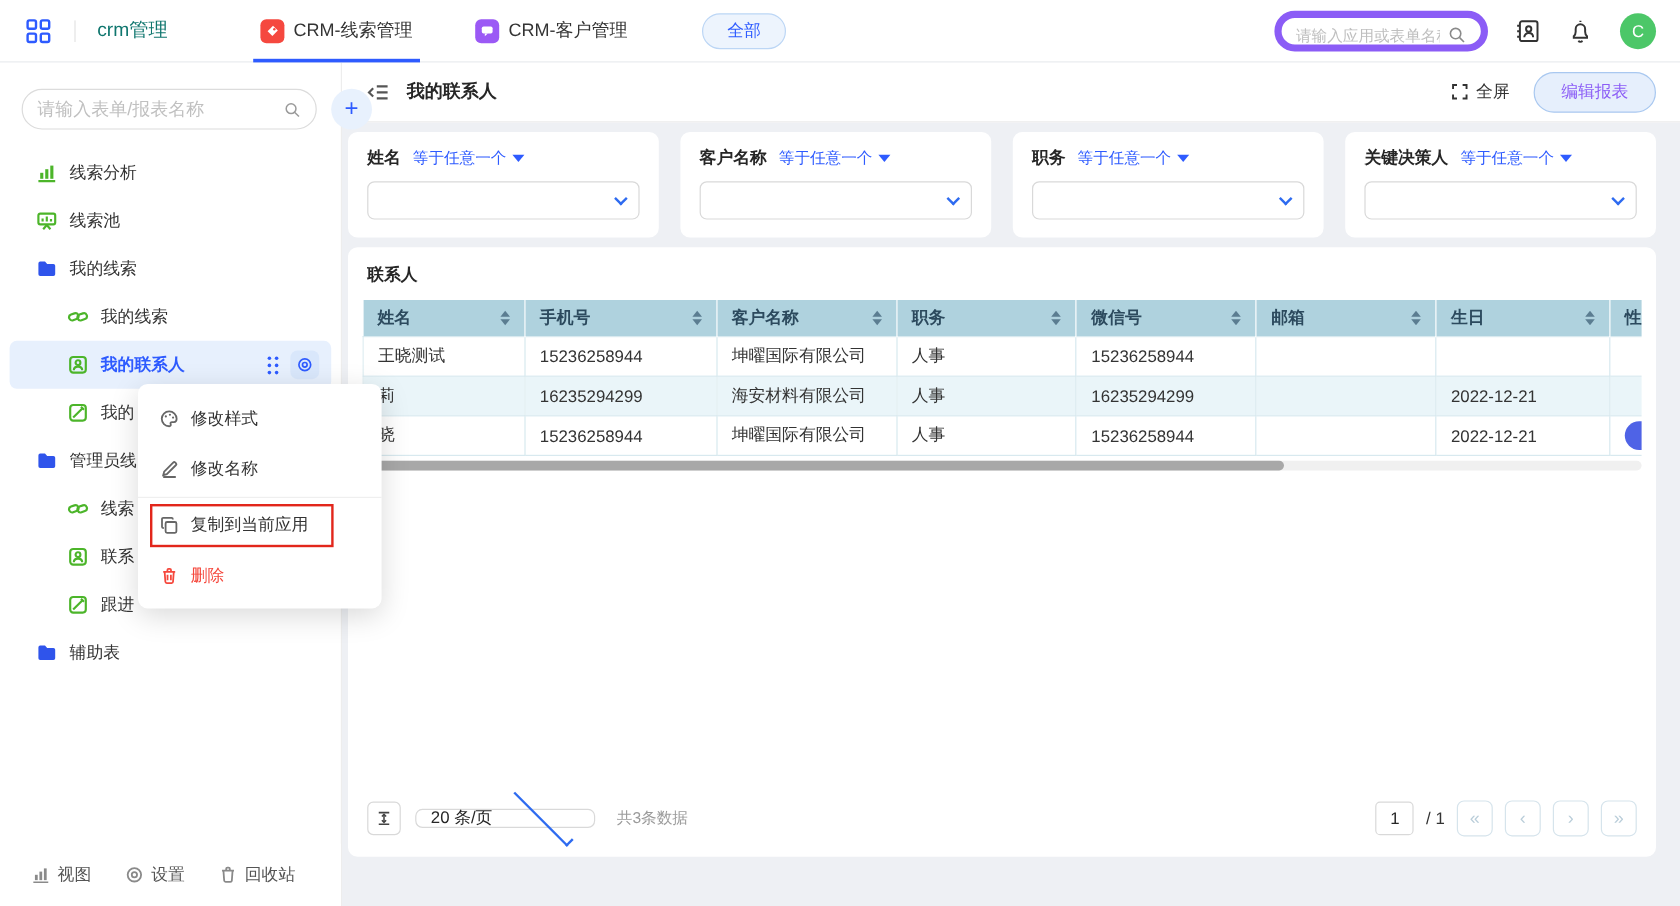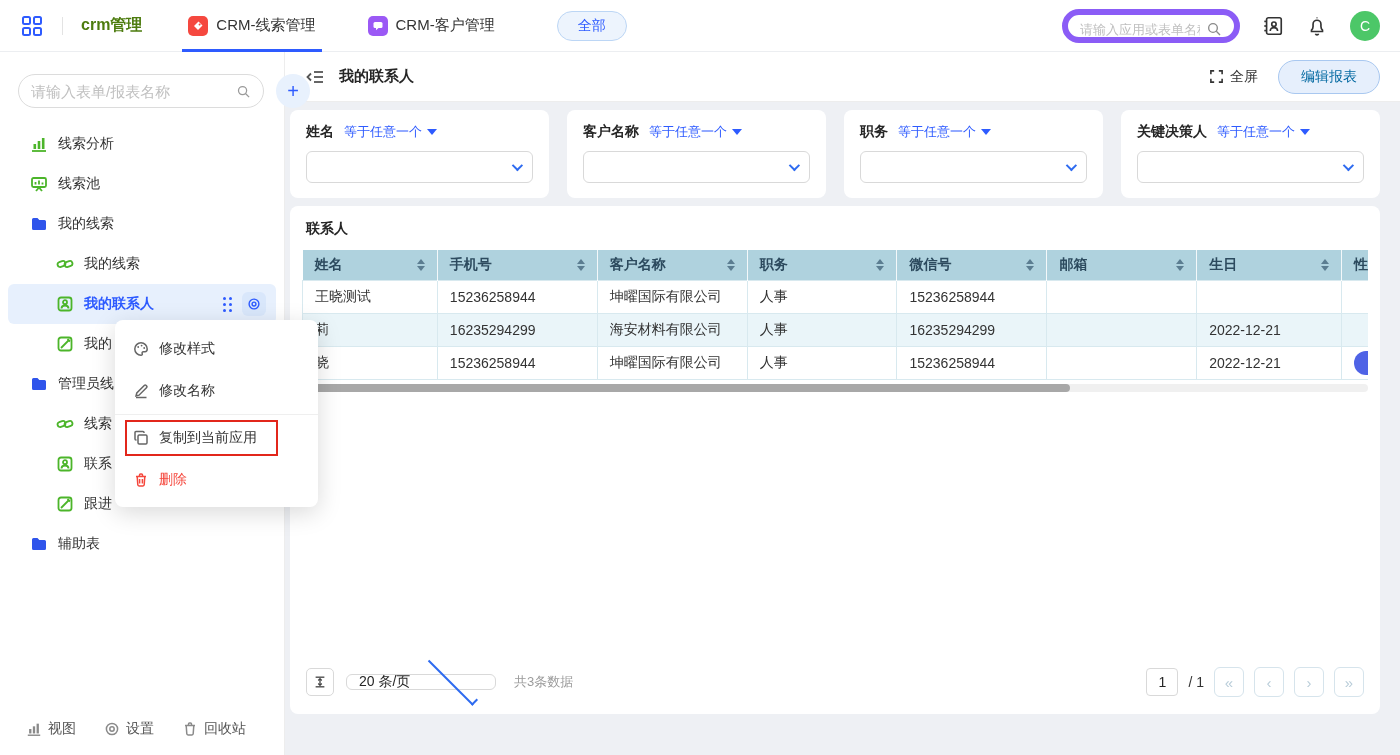--- a/index.html
+++ b/index.html
@@ -3,21 +3,21 @@
 <meta charset="utf-8">
 <style>
   * { margin:0; padding:0; box-sizing:border-box; }
   html,body { width:1400px; height:755px; overflow:hidden; font-family:"Liberation Sans",sans-serif; font-size:14px; color:#333; background:#eef0f4; }
 
   
   .topbar { height:52px; background:#fff; display:flex; align-items:center; padding:0 20px; border-bottom:1px solid #eceef1; position:relative; z-index:20; }
   .tb-left { display:flex; align-items:center; }
   .apps-btn { width:24px; height:24px; color:#2e5bff; cursor:pointer; }
   .tb-divider { width:1px; height:18px; background:#e3e3e3; margin:0 18px; }
-  .workspace { color:#4d7c0f; font-size:16px; font-weight:700; margin-right:46px; }
+  .workspace { color:#0f766e; font-size:16px; font-weight:400; margin-right:77px; }
   .tab { display:flex; align-items:center; gap:8px; font-size:15px; color:#333; margin-right:52px; height:52px; position:relative; cursor:pointer; }
   .tab-ico { width:20px; height:20px; border-radius:5px; display:flex; align-items:center; justify-content:center; }
   .tab-ico svg { width:12px; height:12px; }
   .tab.active::after { content:""; position:absolute; left:-6px; right:-6px; bottom:0; height:3px; background:#2e5bff; }
   .pill-all { margin-left:10px; padding:5px 20px; border:1px solid #bcd6f5; background:#edf4fd; color:#2e5bff; border-radius:16px; font-size:14px; cursor:pointer; }
   .tb-right { margin-left:auto; display:flex; align-items:center; gap:22px; }
   .searchbox { width:178px; height:34px; border:6px solid #8b5cf6; border-radius:17px; display:flex; align-items:flex-end; padding:0 12px; gap:6px; }
   .searchbox input { border:none; outline:none; flex:1; min-width:0; font-size:13px; color:#333; background:transparent; font-family:inherit; }
   .searchbox input::placeholder { color:#bfbfbf; }
   .hdr-ico { width:22px; height:22px; color:#333; cursor:pointer; }
@@ -56,21 +56,21 @@
   .annotation { position:absolute; left:10px; right:40px; top:3px; bottom:3px; border:2px solid #e2261b; pointer-events:none; }
 
   
   .main { flex:1; display:flex; flex-direction:column; min-width:0; }
   .m-head { height:50px; background:#fff; display:flex; align-items:center; padding:0 20px; border-bottom:1px solid #ededed; }
   .collapse { width:20px; height:20px; color:#555; margin-right:14px; cursor:pointer; }
   .m-title { font-size:15px; font-weight:700; color:#262626; }
   .m-actions { margin-left:auto; display:flex; align-items:center; gap:20px; }
   .fullscreen { display:flex; align-items:center; gap:6px; font-size:14px; color:#333; cursor:pointer; }
   .fullscreen .ico { width:15px; height:15px; }
-  .btn-edit { padding:7px 22px; background:#e6effc; border:1px solid #a9c8f0; color:#0369a1; border-radius:17px; font-size:14px; cursor:pointer; font-family:inherit; }
+  .btn-edit { padding:7px 22px; background:#e6effc; border:1px solid #a9c8f0; color:#8b5cf6; border-radius:17px; font-size:14px; cursor:pointer; font-family:inherit; }
 
   .content { flex:1; padding:8px 20px 0 5px; display:flex; flex-direction:column; min-height:0; }
   .filters { display:flex; gap:18px; }
   .fcard { flex:1; background:#fff; border-radius:8px; padding:13px 16px; height:88px; }
   .f-row { display:flex; align-items:center; gap:10px; }
   .f-field { font-weight:700; color:#262626; }
   .f-op { color:#2e5bff; font-size:13px; display:flex; align-items:center; gap:5px; cursor:pointer; }
   .caret { width:0; height:0; border-left:5px solid transparent; border-right:5px solid transparent; border-top:6px solid #2e5bff; }
   .select { margin-top:10px; height:32px; border:1px solid #d9d9d9; border-radius:6px; display:flex; align-items:center; justify-content:flex-end; padding:0 12px; cursor:pointer; background:#fff; }
   .chev { width:8px; height:8px; border-right:2px solid #2e6bf0; border-bottom:2px solid #2e6bf0; transform:rotate(45deg) translateY(-2px); }

